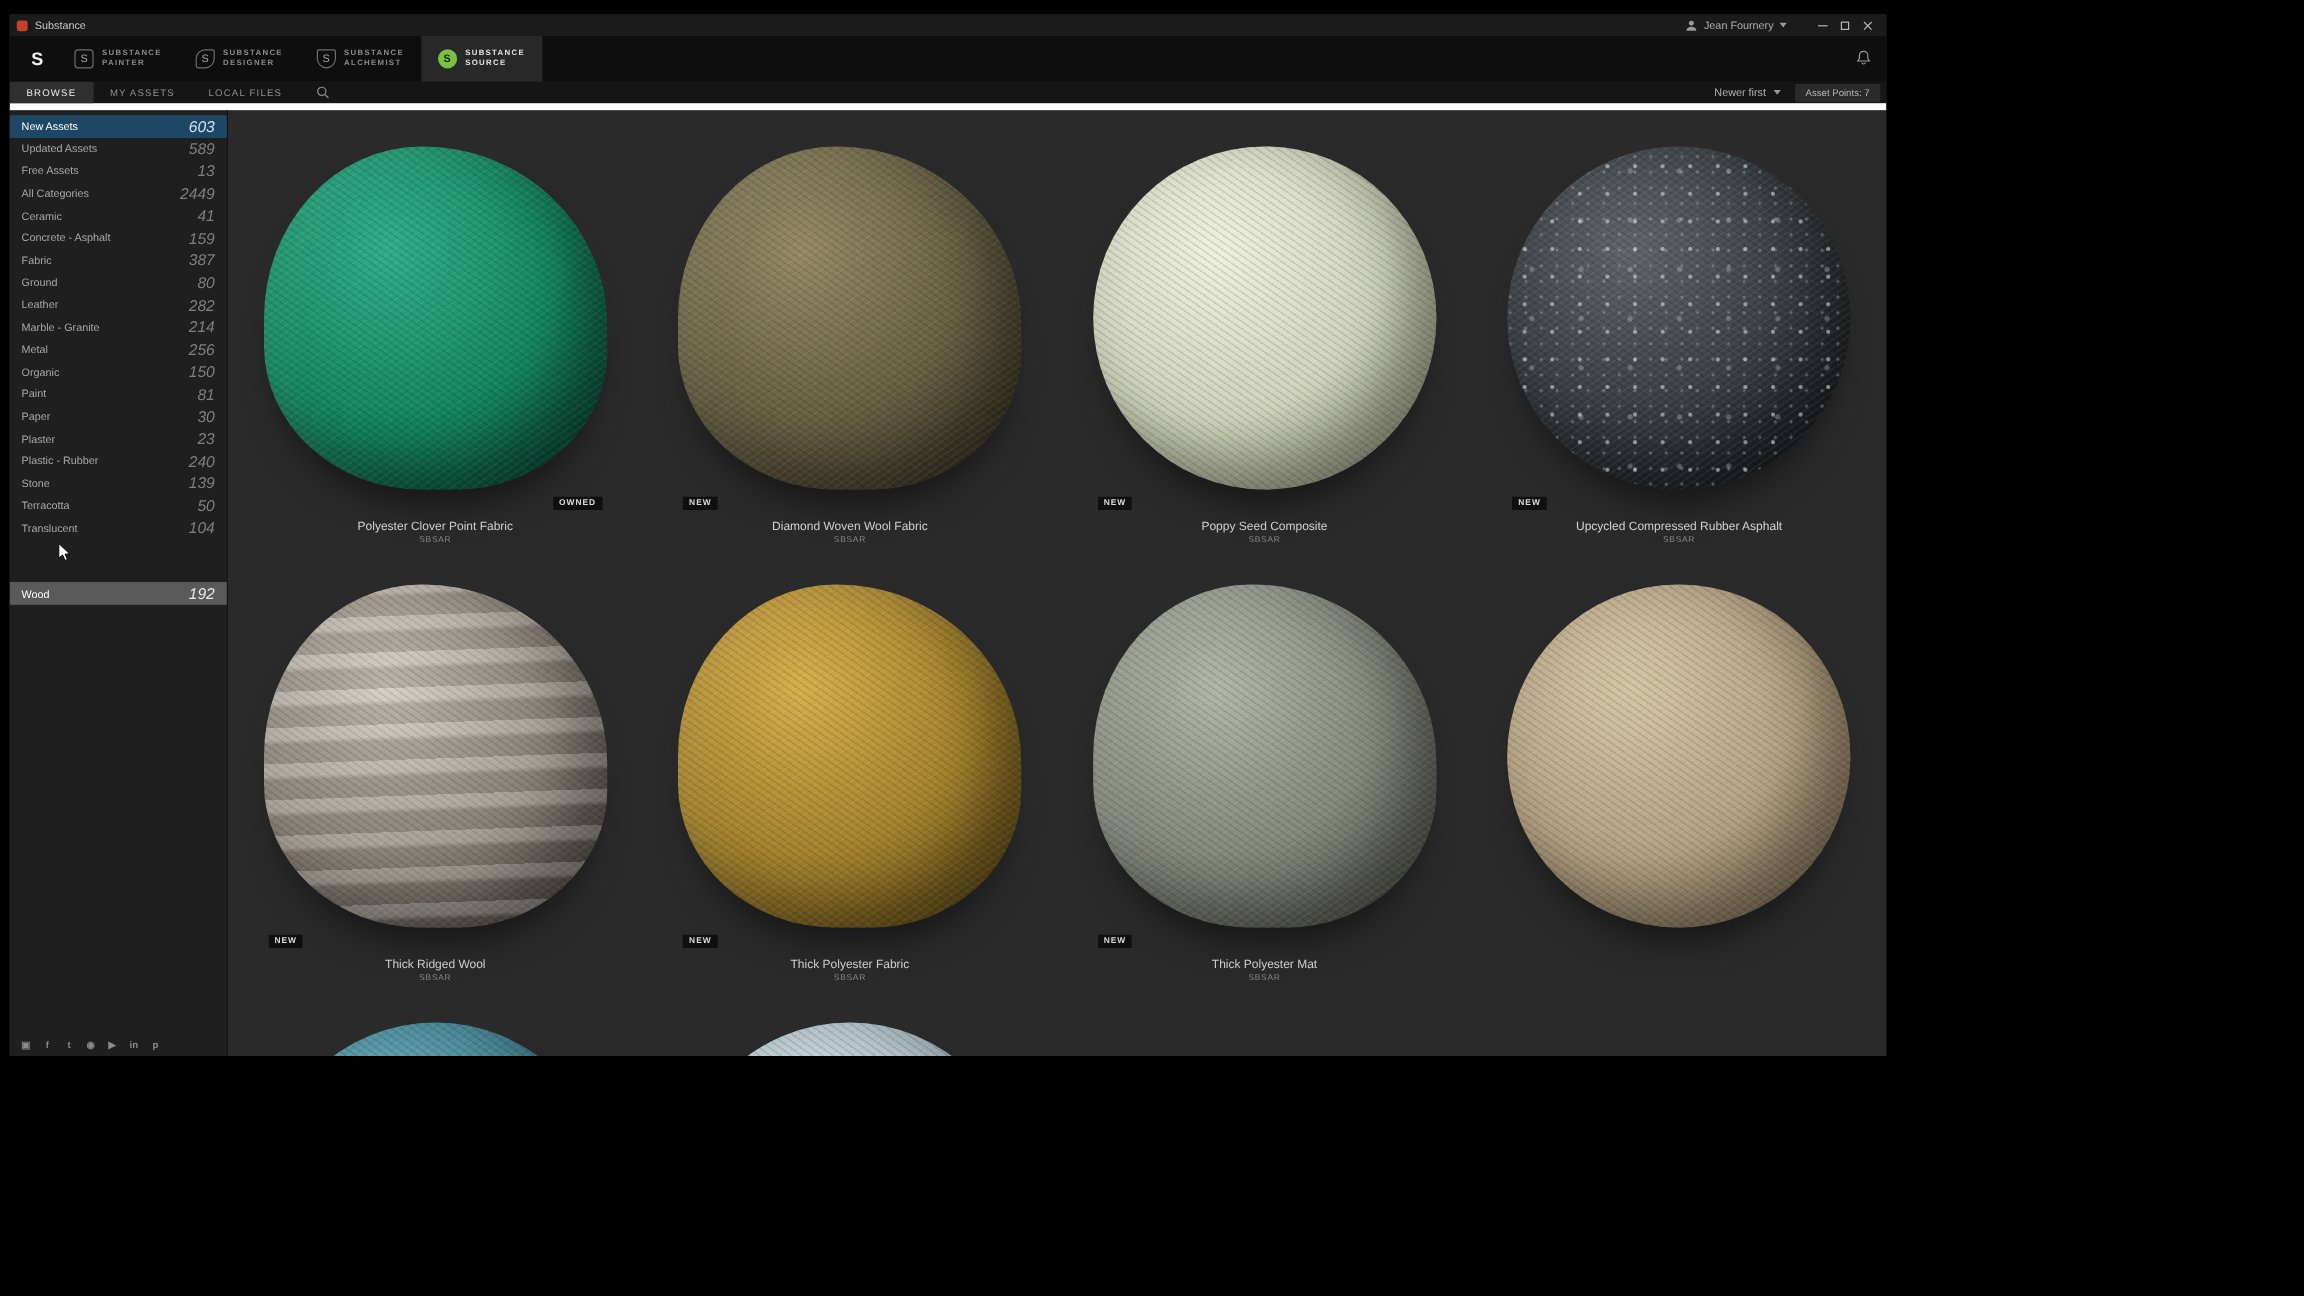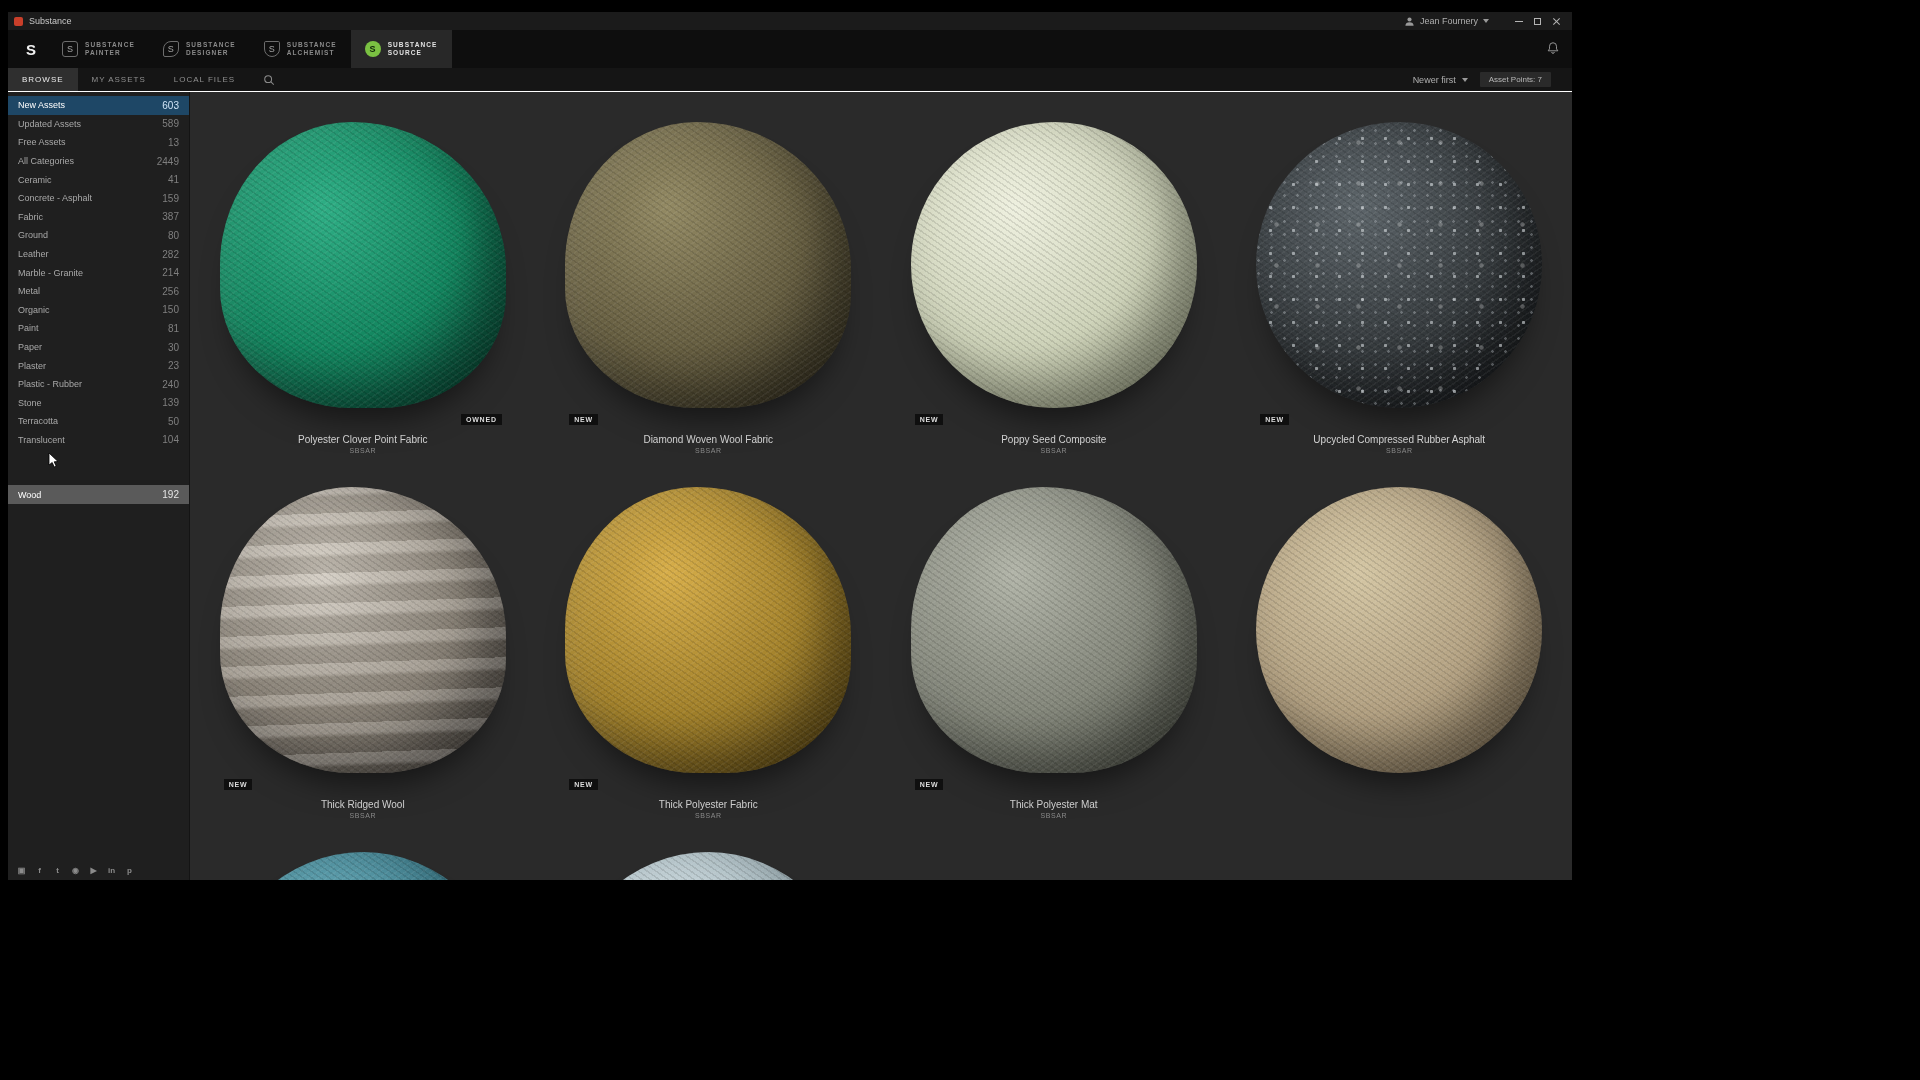--- a/index.html
+++ b/index.html
@@ -43,42 +43,42 @@
   .icon-alchemist { border:1px solid #6d6d6d; border-radius:2px 2px 9px 9px; }
   .icon-source { border-radius:50%; background:#7ac142; color:#10230a !important; font-weight:bold; }
   .tab-lines { display:flex; flex-direction:column; line-height:8px; }
   .tab-lines b { font-size:6.5px; letter-spacing:1.1px; font-weight:bold; color:#8a8a8a; }
   .app-tab.active { background:#282828; }
   .app-tab.active .tab-lines b { color:#e2e2e2; }
   .bell { position:absolute; right:12px; top:11px; }
 
   
   .browsebar { height:24px; background:#151515; display:flex; align-items:stretch;
-               border-bottom:1px solid #ffffff; }
+               border-bottom:6px solid #ffffff; }
   .b-tab { display:flex; align-items:center; padding:0 14px; font-size:8px;
            letter-spacing:1px; color:#909090; }
   .b-tab.active { background:#2f2f2f; color:#ececec; }
   .searchbox { flex:1; display:flex; align-items:center; gap:7px; margin-left:14px; }
   .searchbox input { flex:1; background:transparent; border:none; outline:none;
                      color:#cccccc; font-size:9px; font-family:"Liberation Sans",sans-serif; }
   .sortbox { display:flex; align-items:center; gap:6px; padding:0 12px;
              color:#b0b0b0; font-size:9px; white-space:nowrap; }
   .points-chip { align-self:center; background:#2a2a2a; color:#b8b8b8; font-size:8px;
-                 padding:3px 9px; margin-right:21px; border-radius:1px; white-space:nowrap; }
+                 padding:3px 9px; margin-right:5px; border-radius:1px; white-space:nowrap; }
 
   
   .body { display:flex; height:calc(100% - 80px); }
 
   
   .sidebar { width:182px; background:#1f1f1f; border-right:1px solid #141414;
              position:relative; padding-top:4px; flex:none; }
   .sb-item { height:18.6px; display:flex; align-items:center; justify-content:space-between;
              padding:0 10px; cursor:pointer; }
   .sb-label { font-size:9px; color:#a8a8a8; }
-  .sb-count { font-size:10px; color:#7f7f7f; }
+  .sb-count { font-size:13px; color:#7f7f7f;font-style:italic; }
   .sb-item.selected { background:#1e4766; }
   .sb-item.selected .sb-label { color:#ffffff; }
   .sb-item.selected .sb-count { color:#cfe3f5; }
   .sb-item.hover { background:#5a5a5a;margin-top:36px; }
   .sb-item.hover .sb-label { color:#ffffff; }
   .sb-item.hover .sb-count { color:#e6e6e6; }
   .social { position:absolute; left:8px; bottom:4px; display:flex; gap:7px; }
   .soc { min-width:11px; height:11px; display:flex; align-items:center; justify-content:center;
          color:#8b8b8b; font-size:8px; font-weight:bold; }
 

